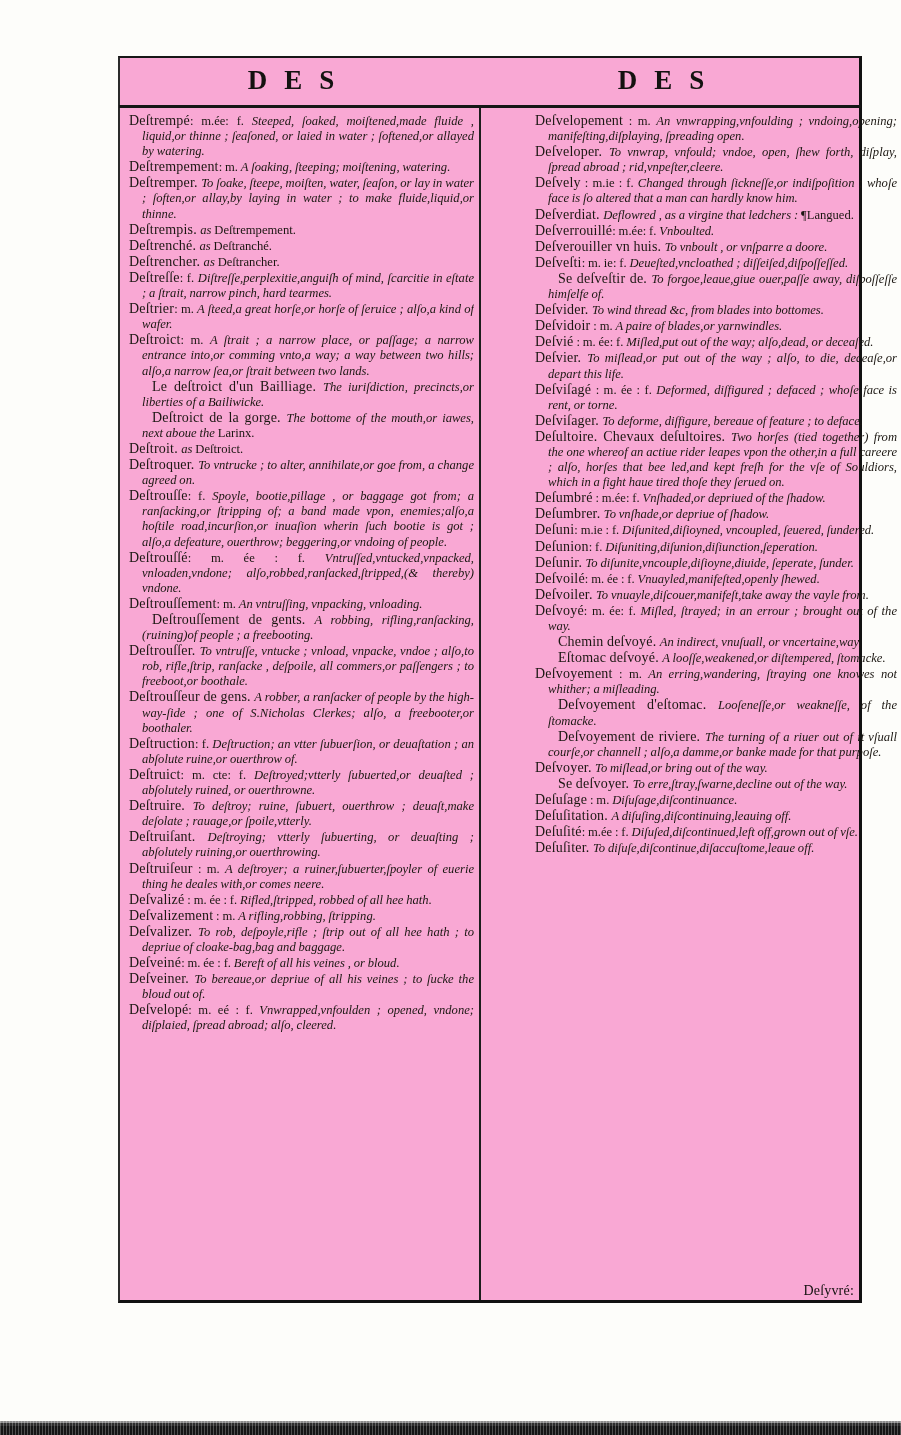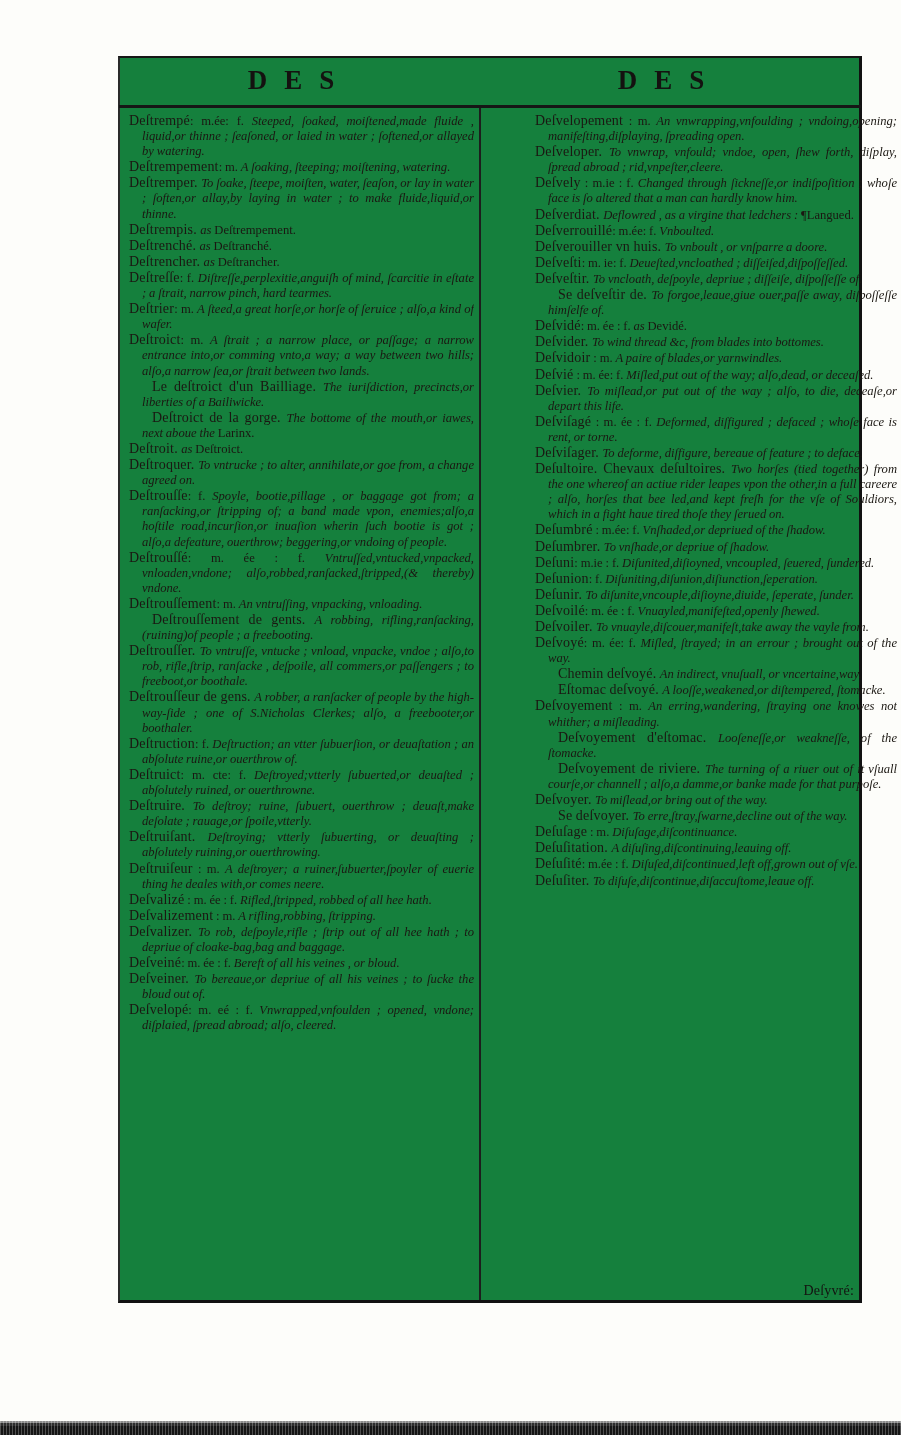--- a/index.html
+++ b/index.html
@@ -10,21 +10,21 @@
     color:#1b1712;
     -webkit-font-smoothing:antialiased;
   }
   .frame {
     position:absolute; left:118px; top:56px; width:744px; height:1247px;
     box-sizing:border-box;
     border-top:2px solid #171717;
     border-left:2px solid #2a2a2a;
     border-right:3px solid #111;
     border-bottom:3px solid #111;
-    background:#15803d;
+    background:#f9a8d4;
   }
   .runhead {
     position:absolute; top:7px; height:38px; text-align:center;
     font-size:27px; font-weight:bold; letter-spacing:17px;
     color:#141210;
   }
   .runhead.left  { left:0;     width:359px; }
   .runhead.right { left:361px; width:377px; }
   .head-rule {
     position:absolute; top:47px; left:-1px; right:-2px; height:3px;
@@ -102,23 +102,21 @@
         <p class="entry"><span class="h">Deſvelopé</span><span class="r">: m. eé : f. </span><span class="i">Vnwrapped,vnfoulden ; opened, vndone; diſplaied, ſpread abroad; alſo, cleered.</span></p>
       </div>
     <div class="col right">
         <p class="entry"><span class="h">Deſvelopement</span><span class="r"> : m. </span><span class="i">An vnwrapping,vnfoulding ; vndoing,opening; manifeſting,diſplaying, ſpreading open.</span></p>
         <p class="entry"><span class="h">Deſveloper. </span><span class="i">To vnwrap, vnfould; vndoe, open, ſhew forth, diſplay, ſpread abroad ; rid,vnpeſter,cleere.</span></p>
         <p class="entry"><span class="h">Deſvely</span><span class="r"> : m.ie : f. </span><span class="i">Changed through ſickneſſe,or indiſpoſition ; whoſe face is ſo altered that a man can hardly know him.</span></p>
         <p class="entry"><span class="h">Deſverdiat. </span><span class="i">Deflowred , as a virgine that ledchers : </span><span class="r">¶Langued.</span></p>
         <p class="entry"><span class="h">Deſverrouillé</span><span class="r">: m.ée: f. </span><span class="i">Vnboulted.</span></p>
         <p class="entry"><span class="h">Deſverouiller vn huis. </span><span class="i">To vnboult , or vnſparre a doore.</span></p>
         <p class="entry"><span class="h">Deſveſti</span><span class="r">: m. ie: f. </span><span class="i">Deueſted,vncloathed ; diſſeiſed,diſpoſſeſſed.</span></p>
-        <p class="entry"><span class="h">Deſveſtir. </span><span class="i">To vncloath, deſpoyle, depriue ; diſſeiſe, diſpoſſeſſe of.</span></p>
         <p class="entry sub"><span class="h">Se deſveſtir de. </span><span class="i">To forgoe,leaue,giue ouer,paſſe away, diſpoſſeſſe himſelfe of.</span></p>
-        <p class="entry"><span class="h">Deſvidé</span><span class="r">: m. ée : f. </span><span class="i">as </span><span class="r">Devidé.</span></p>
         <p class="entry"><span class="h">Deſvider. </span><span class="i">To wind thread &amp;c, from blades into bottomes.</span></p>
         <p class="entry"><span class="h">Deſvidoir</span><span class="r"> : m. </span><span class="i">A paire of blades,or yarnwindles.</span></p>
         <p class="entry"><span class="h">Deſvié</span><span class="r"> : m. ée: f. </span><span class="i">Miſled,put out of the way; alſo,dead, or deceaſed.</span></p>
         <p class="entry"><span class="h">Deſvier. </span><span class="i">To miſlead,or put out of the way ; alſo, to die, deceaſe,or depart this life.</span></p>
         <p class="entry"><span class="h">Deſviſagé</span><span class="r"> : m. ée : f. </span><span class="i">Deformed, diſfigured ; defaced ; whoſe face is rent, or torne.</span></p>
         <p class="entry"><span class="h">Deſviſager. </span><span class="i">To deforme, diſfigure, bereaue of feature ; to deface.</span></p>
         <p class="entry"><span class="h">Deſultoire. Chevaux deſultoires. </span><span class="i">Two horſes (tied together) from the one whereof an actiue rider leapes vpon the other,in a full careere ; alſo, horſes that bee led,and kept freſh for the vſe of Souldiors, which in a fight haue tired thoſe they ſerued on.</span></p>
         <p class="entry"><span class="h">Deſumbré</span><span class="r"> : m.ée: f. </span><span class="i">Vnſhaded,or depriued of the ſhadow.</span></p>
         <p class="entry"><span class="h">Deſumbrer. </span><span class="i">To vnſhade,or depriue of ſhadow.</span></p>
         <p class="entry"><span class="h">Deſuni</span><span class="r">: m.ie : f. </span><span class="i">Diſunited,diſioyned, vncoupled, ſeuered, ſundered.</span></p>

